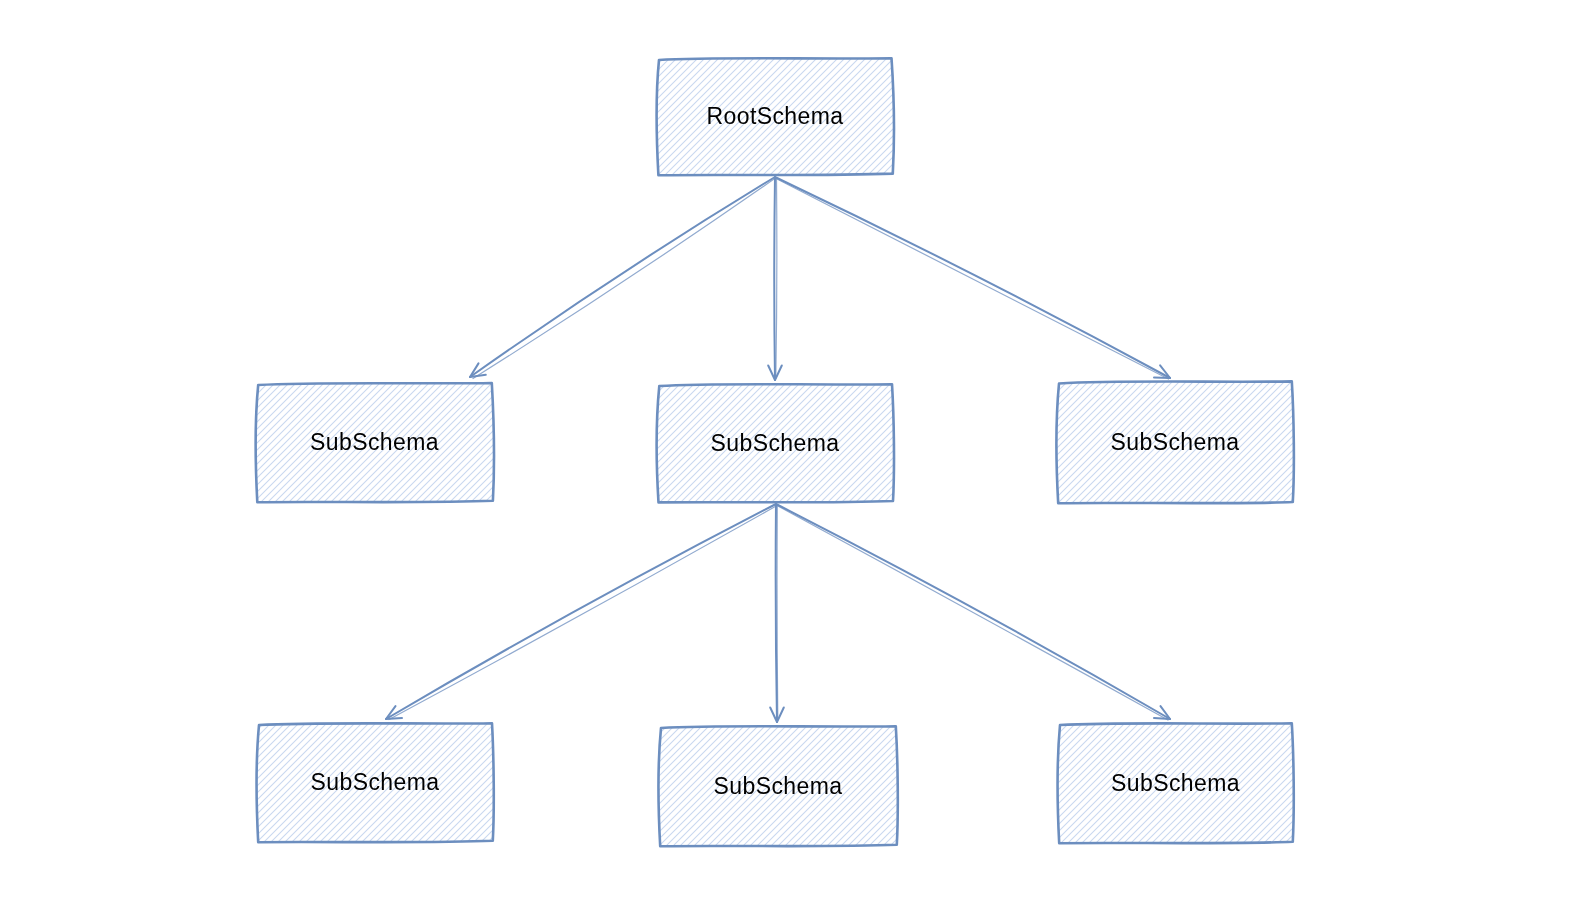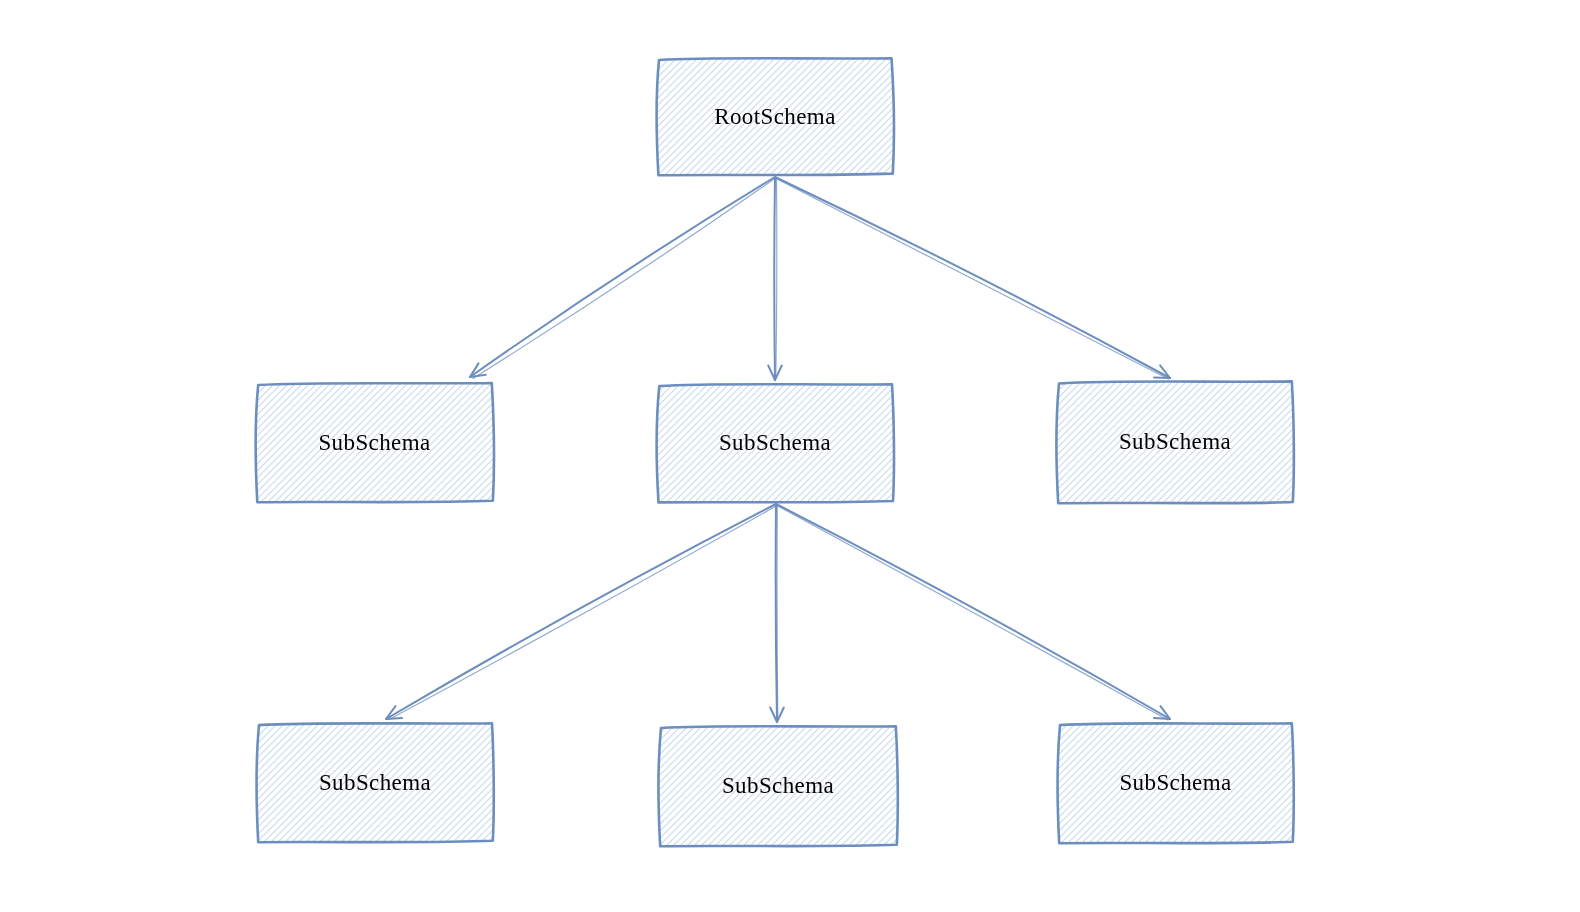--- a/index.html
+++ b/index.html
@@ -3,21 +3,21 @@
 <meta charset="utf-8">
 <style>
   html, body { margin: 0; padding: 0; }
   body { background: #ffffff; }
 
   .canvas {
     position: relative;
     width: 1308px;
     height: 912px;
     background: var(--background, #ffffff);
-    font-family: Liberation Serif, serif;
+    font-family: Liberation Sans, sans-serif;
     overflow: hidden;
   }
 
   .diagram-svg {
     position: absolute;
     left: 0; top: 0;
     width: 1580px;
     height: 912px;
   }
 

